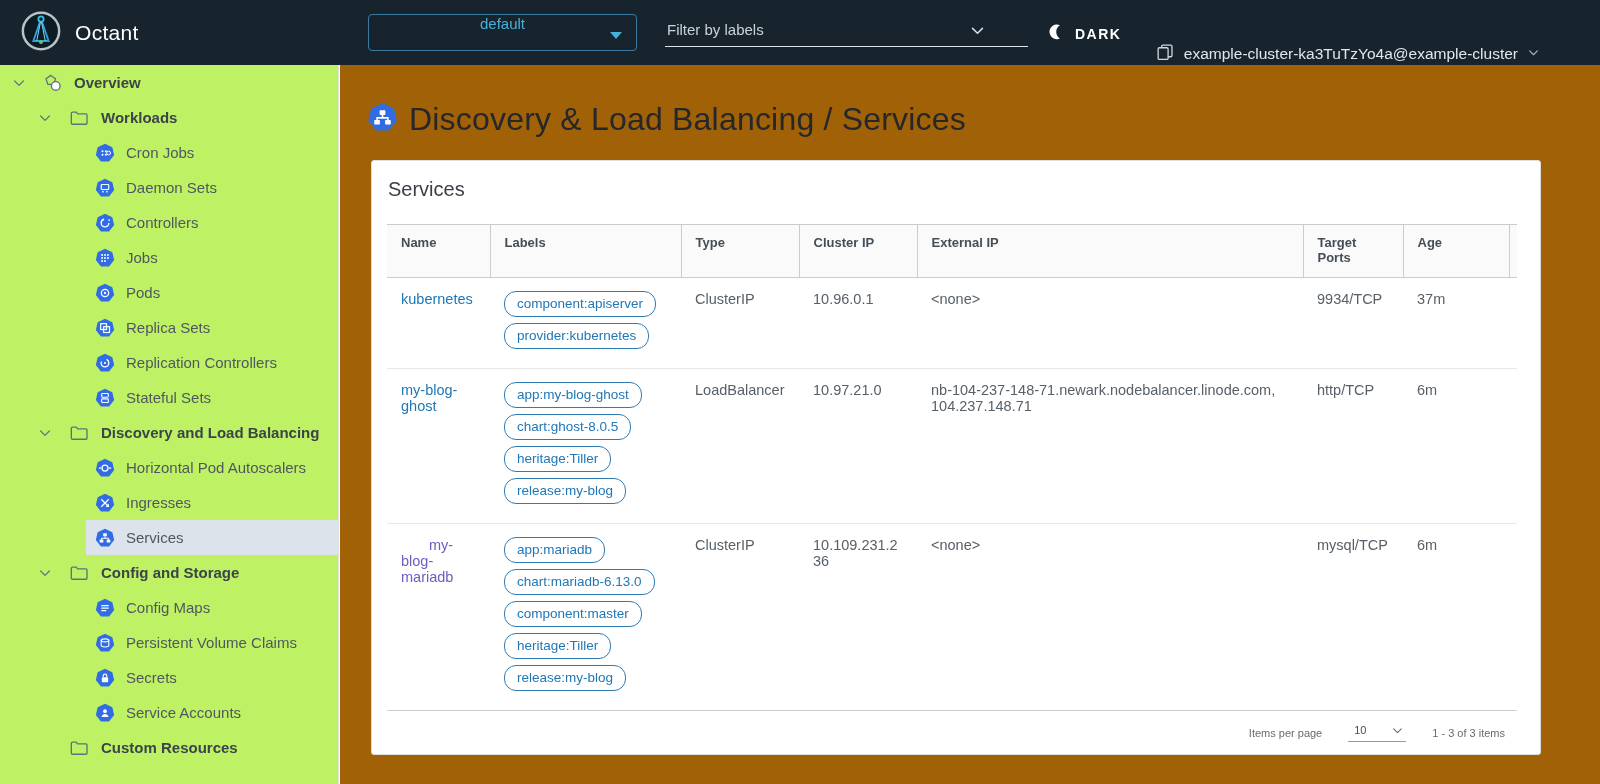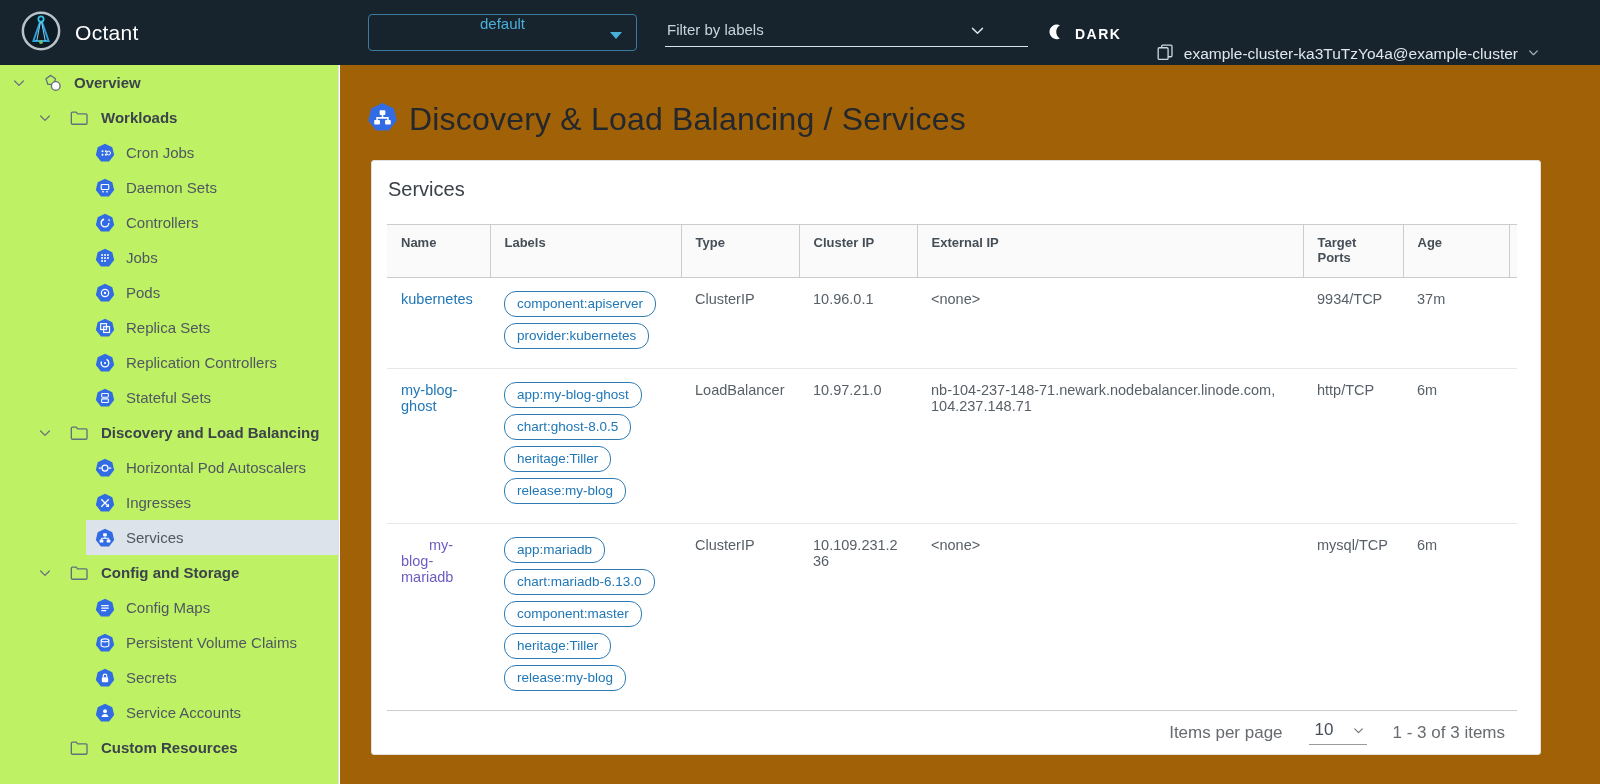--- a/index.html
+++ b/index.html
@@ -89,21 +89,21 @@
   a.lnk { color:#2077b6; text-decoration:none; cursor:pointer; }
   a.lnk.visited { color:#6e5cc3;margin-left:28px; }
   .pill-wrap { margin-bottom:6px; }
   .pill {
     display:inline-block; border:1px solid #2f7cb5; color:#2077b6; border-radius:12px;
     padding:4px 12px 5px; font-size:13.5px; white-space:nowrap; cursor:pointer; background:#fff;
   }
 
   .grid-footer {
     width:1130px; height:44px; border-top:1px solid #cccccc; display:flex; align-items:center;
-    justify-content:flex-end; gap:26px; font-size:17px; color:#666b70; padding-right:12px;
+    justify-content:flex-end; gap:26px; font-size:11px; color:#666b70; padding-right:12px;
   }
   .ipp-select {
     display:flex; align-items:center; justify-content:space-between; width:58px;
     border-bottom:1px solid #9a9a9a; padding:0 2px 4px 6px; color:#454e57; cursor:pointer;
   }
 </style>
 </head>
 <body>
 
 <header class="app-header">

